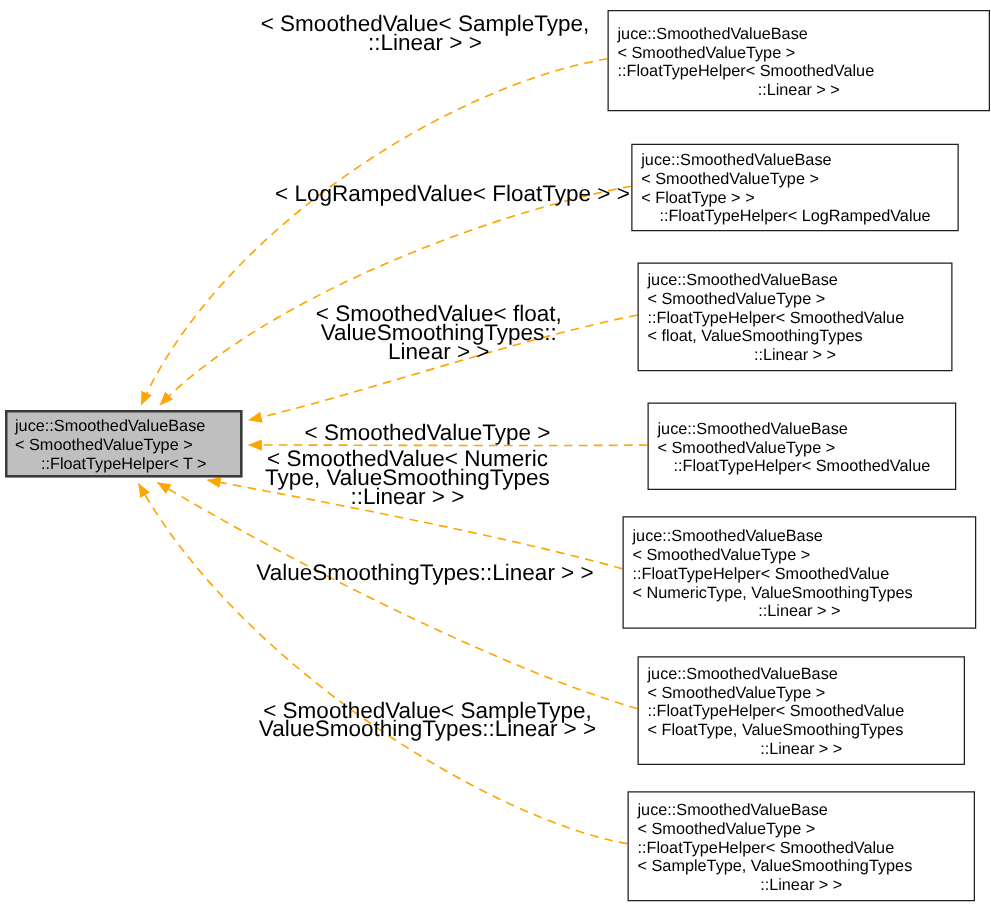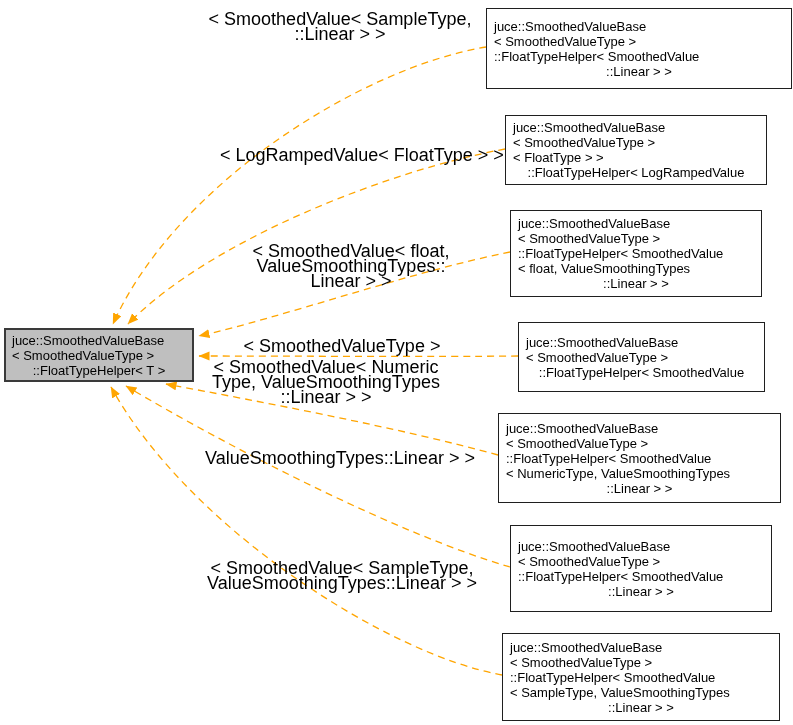--- a/index.html
+++ b/index.html
@@ -86,20 +86,21 @@
     <div class="l">&lt; SmoothedValueType &gt;</div>
     <div class="l">::FloatTypeHelper&lt; SmoothedValue</div>
     <div class="l">&lt; NumericType, ValueSmoothingTypes</div>
     <div class="l">::Linear &gt; &gt;</div>
   </div>
 
   <div class="node" style="left:510px;top:525px;width:262px;height:87px;">
     <div class="l">juce::SmoothedValueBase</div>
     <div class="l">&lt; SmoothedValueType &gt;</div>
     <div class="l">::FloatTypeHelper&lt; SmoothedValue</div>
+    <div class="l">&lt; FloatType, ValueSmoothingTypes</div>
     <div class="l">::Linear &gt; &gt;</div>
   </div>
 
   <div class="node" style="left:502px;top:633px;width:278px;height:88px;">
     <div class="l">juce::SmoothedValueBase</div>
     <div class="l">&lt; SmoothedValueType &gt;</div>
     <div class="l">::FloatTypeHelper&lt; SmoothedValue</div>
     <div class="l">&lt; SampleType, ValueSmoothingTypes</div>
     <div class="l">::Linear &gt; &gt;</div>
   </div>

